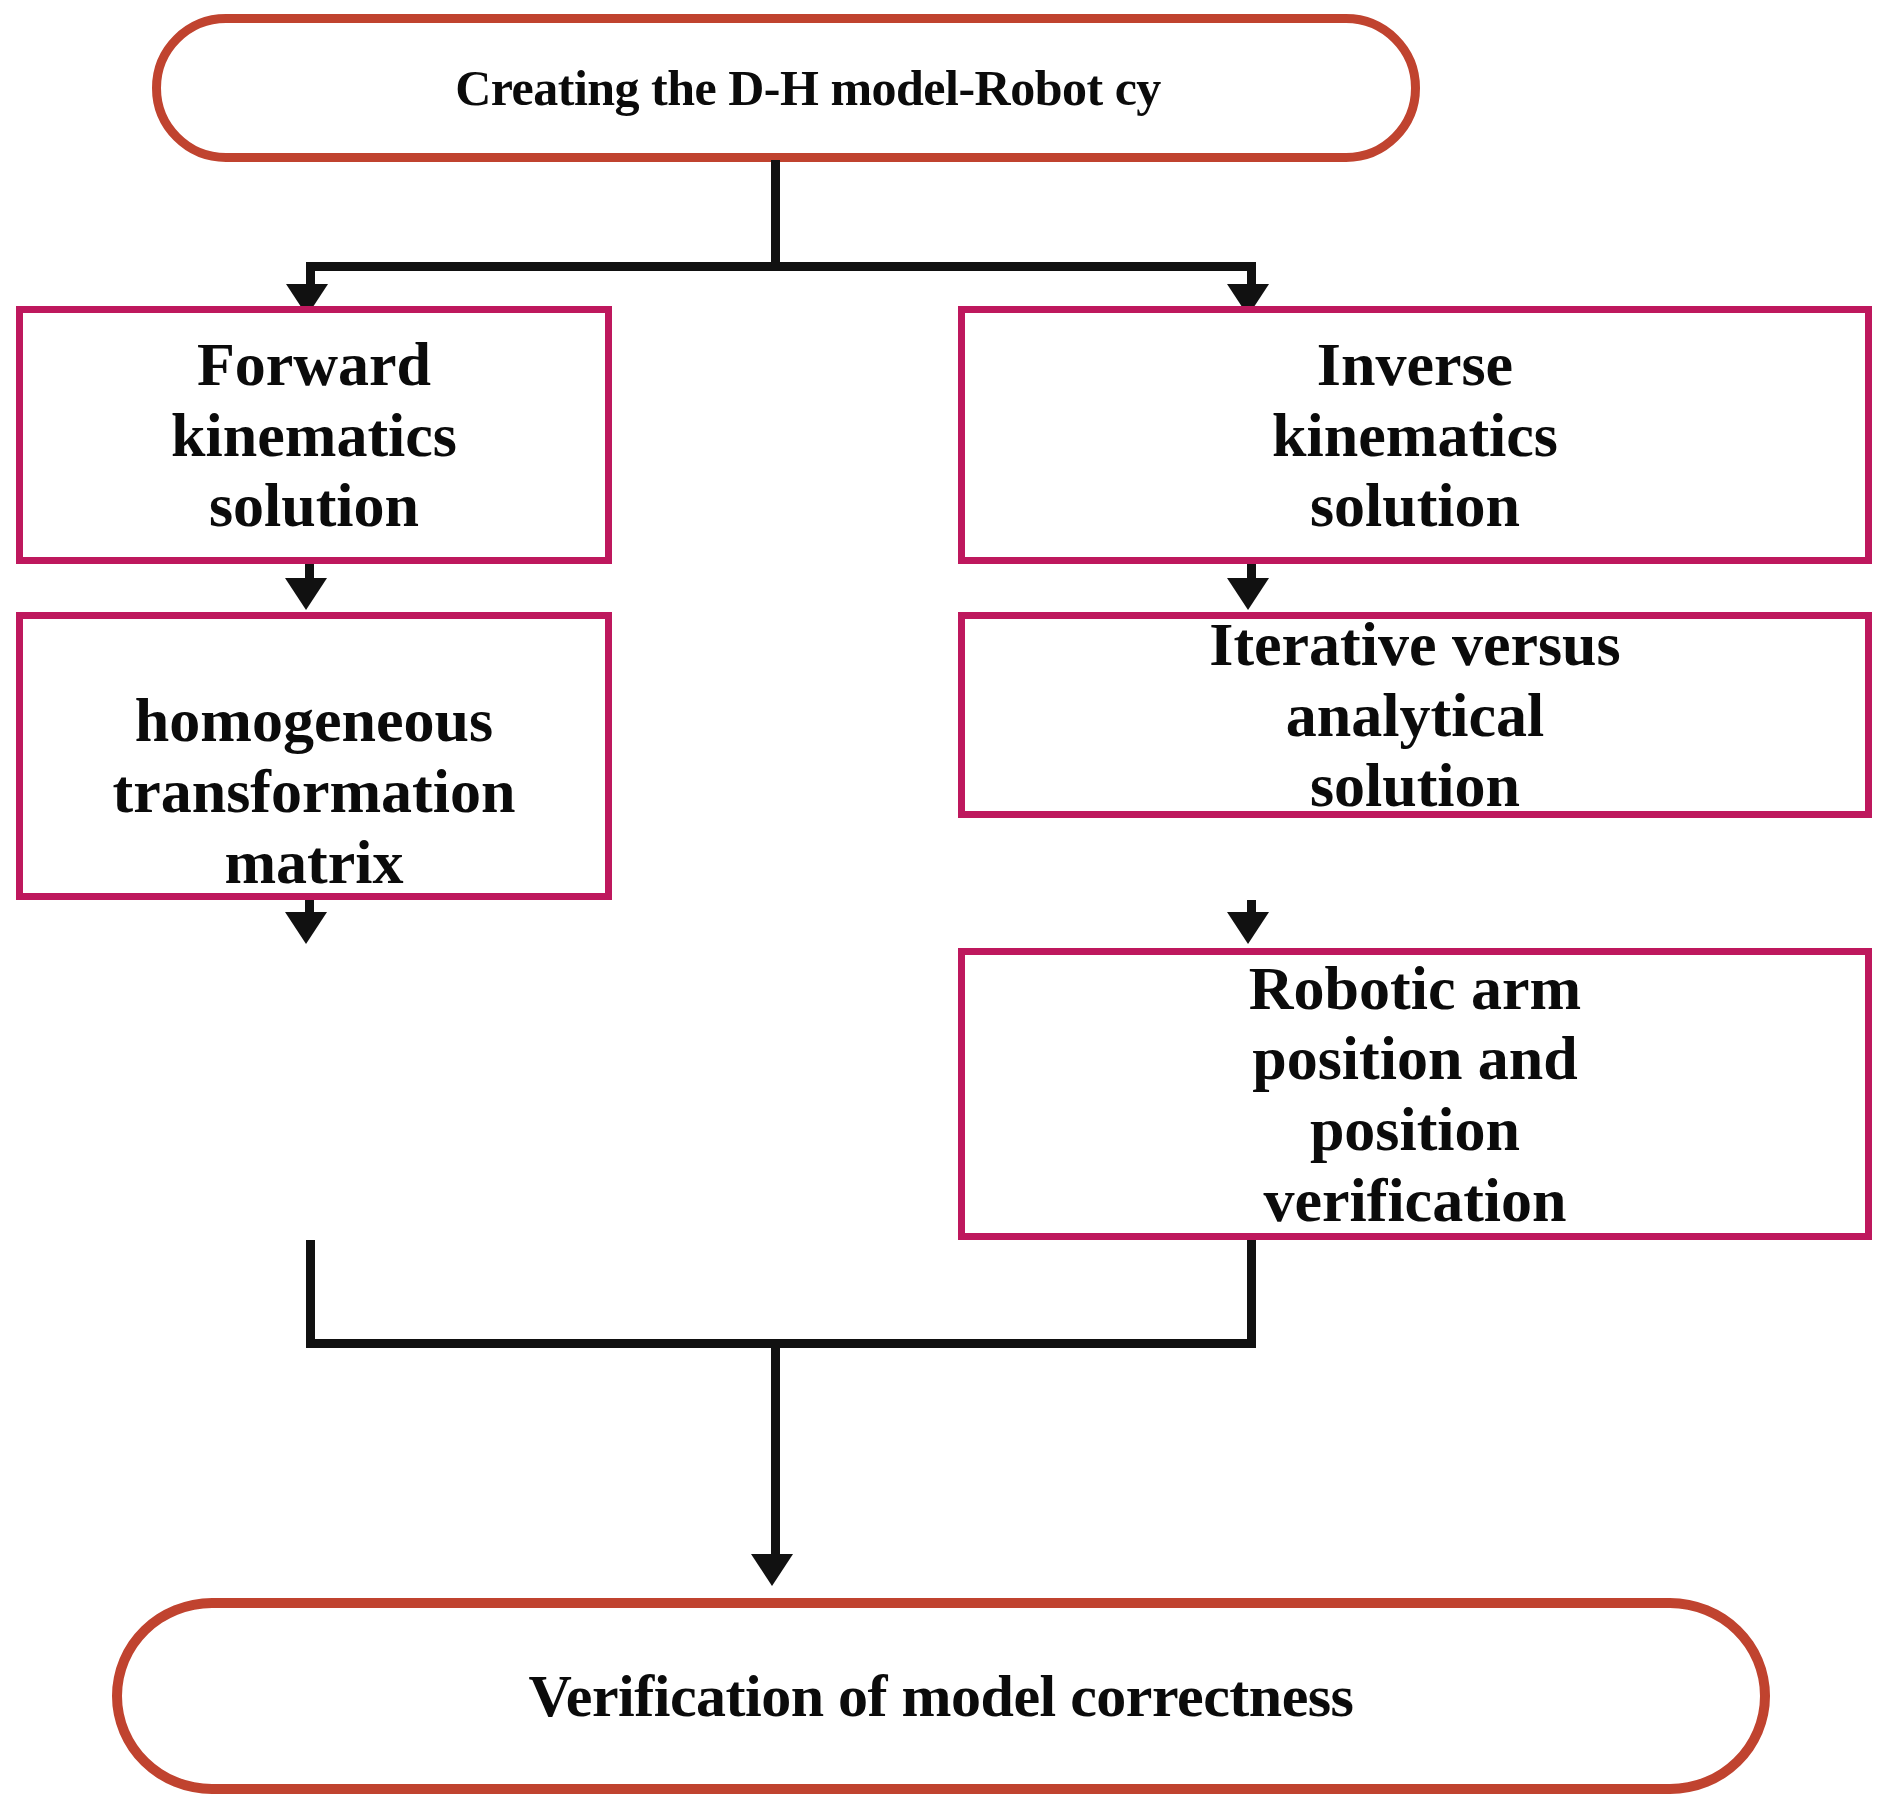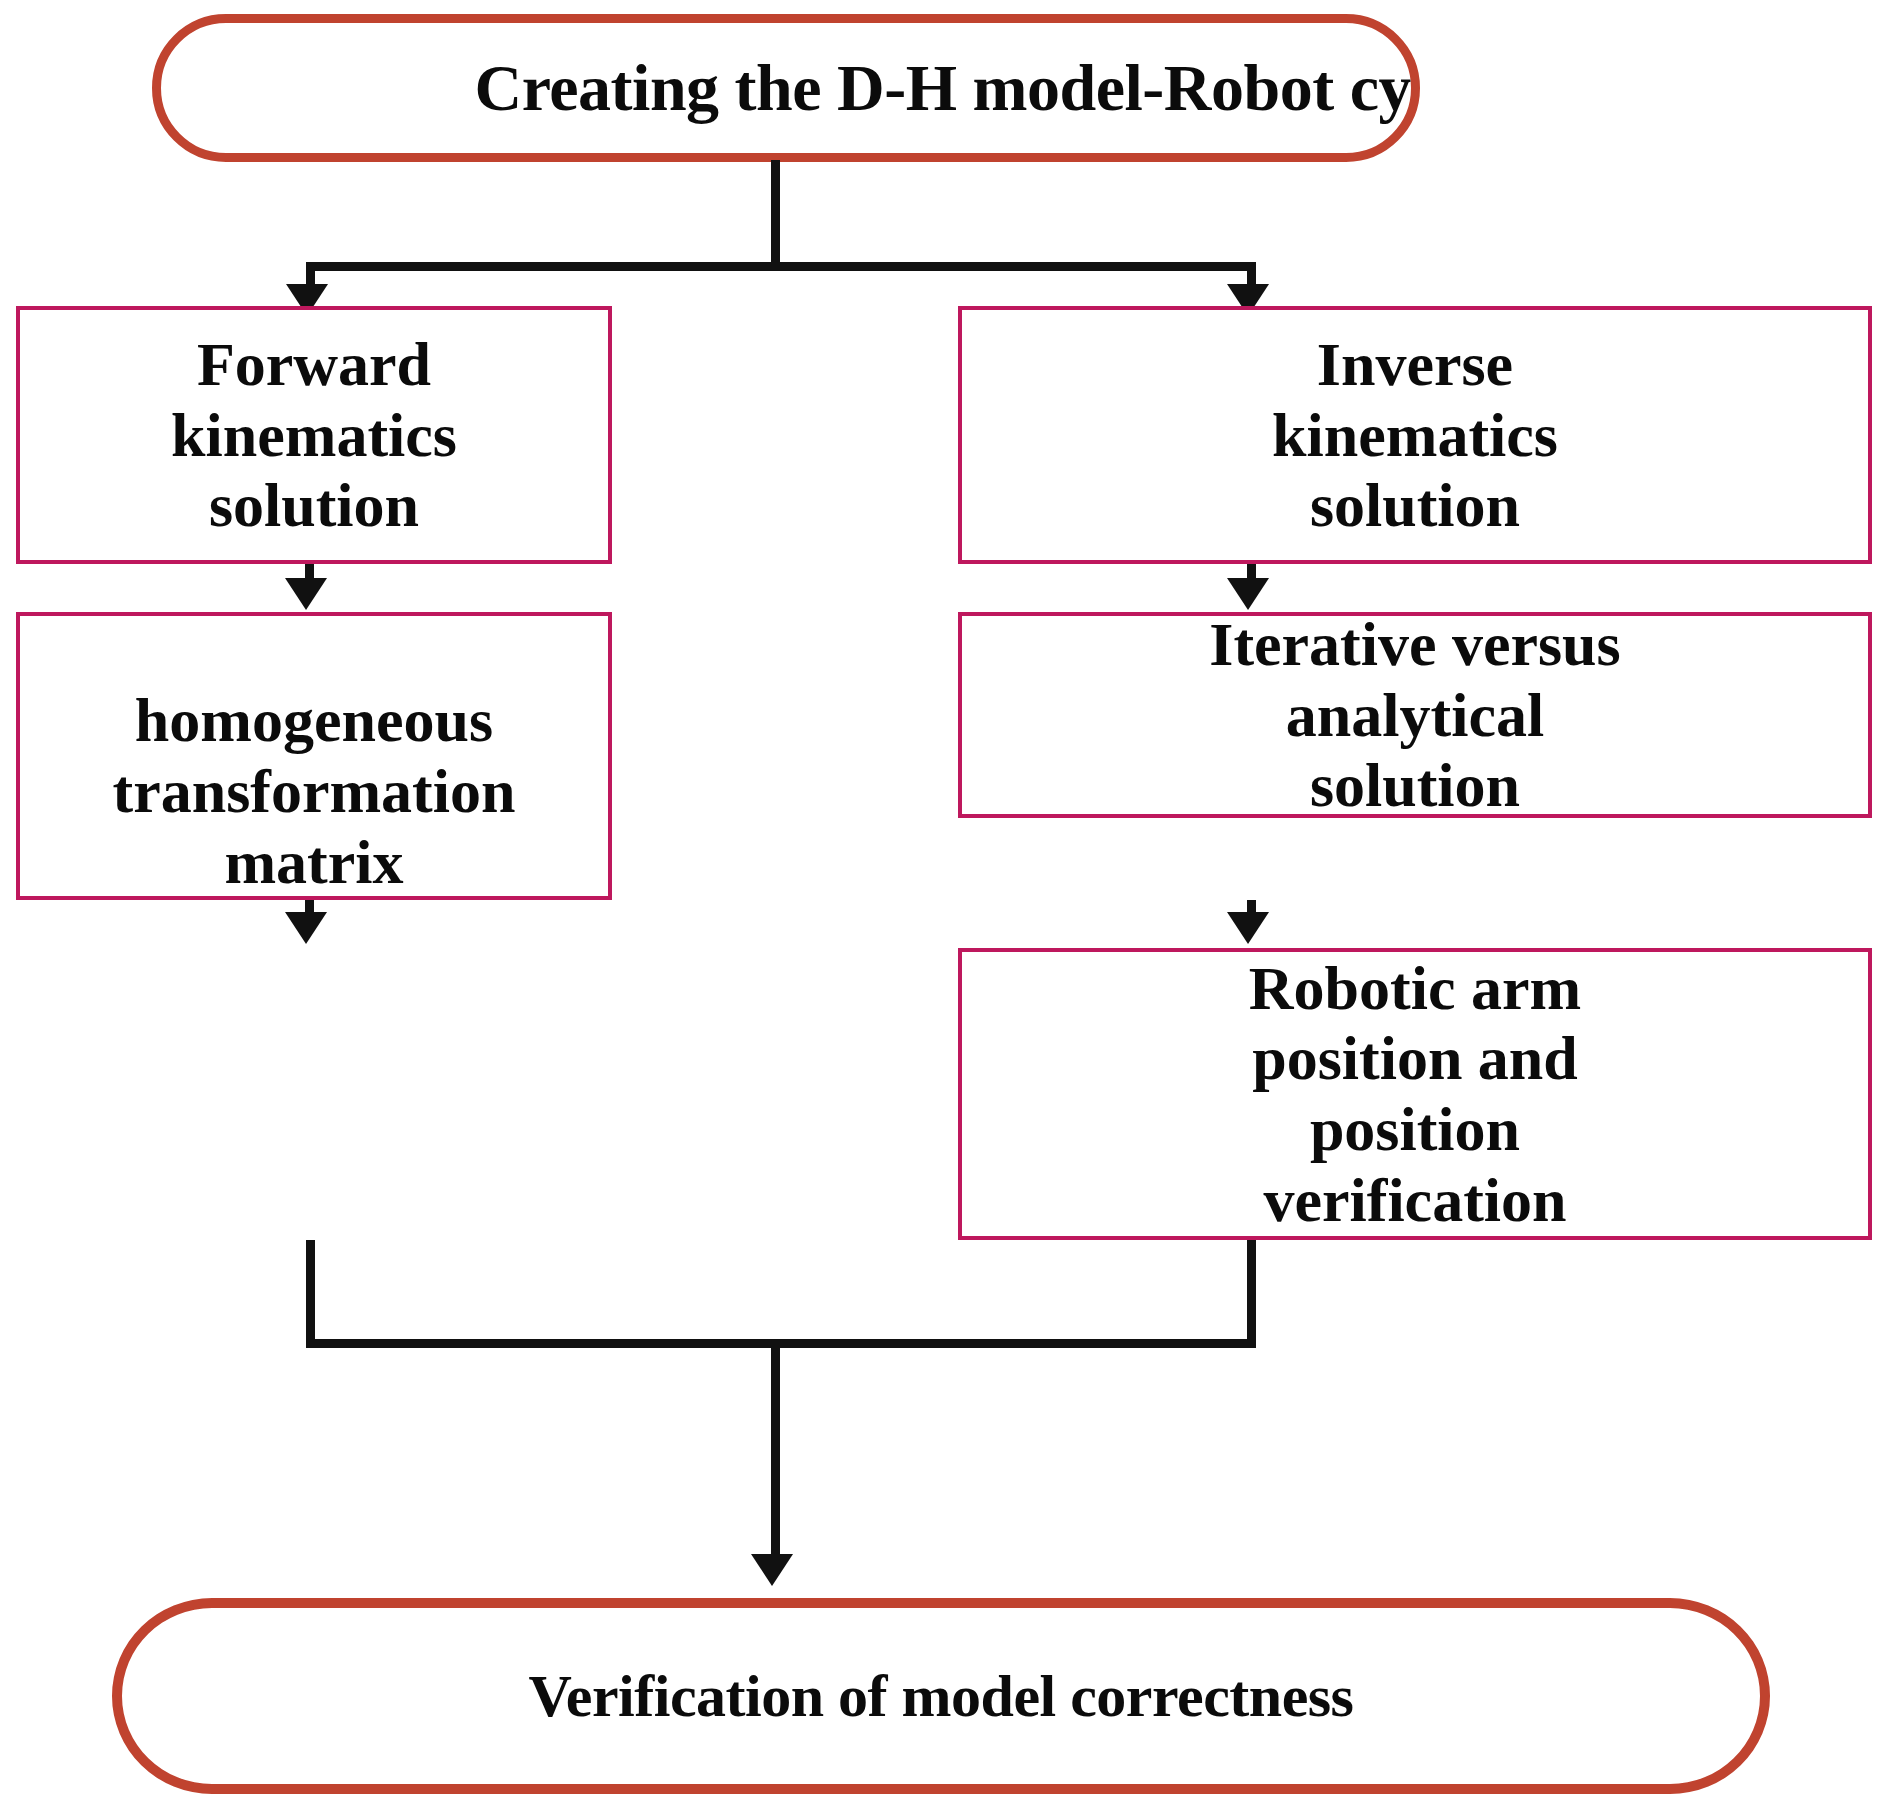--- a/index.html
+++ b/index.html
@@ -35,23 +35,23 @@
   }
 
   #node-start {
     left: 152px;
     top: 14px;
     width: 1268px;
     height: 148px;
     border-width: 9px;
     border-color: #C0432F;
     border-radius: 80px;
-    font-size: 66px;
+    font-size: 50px;
     letter-spacing: -0.5px;
-    justify-content: flex-end;
+    justify-content: center;
     padding-left: 44px;
   }
 
   #node-end {
     left: 112px;
     top: 1598px;
     width: 1658px;
     height: 196px;
     border-width: 10px;
     border-color: #C0432F;
@@ -61,21 +61,21 @@
   }
 
   
   .process {
     position: absolute;
     box-sizing: border-box;
     display: flex;
     align-items: center;
     justify-content: center;
     background: #ffffff;
-    border: 4px solid #be185d;
+    border: 7px solid #be185d;
     color: #0b0b0b;
     font-weight: bold;
     text-align: center;
     font-size: 62px;
     line-height: 1.14;
     padding: 6px 12px;
   }
   .process .txt { display: block; width: 100%; }
 
   

